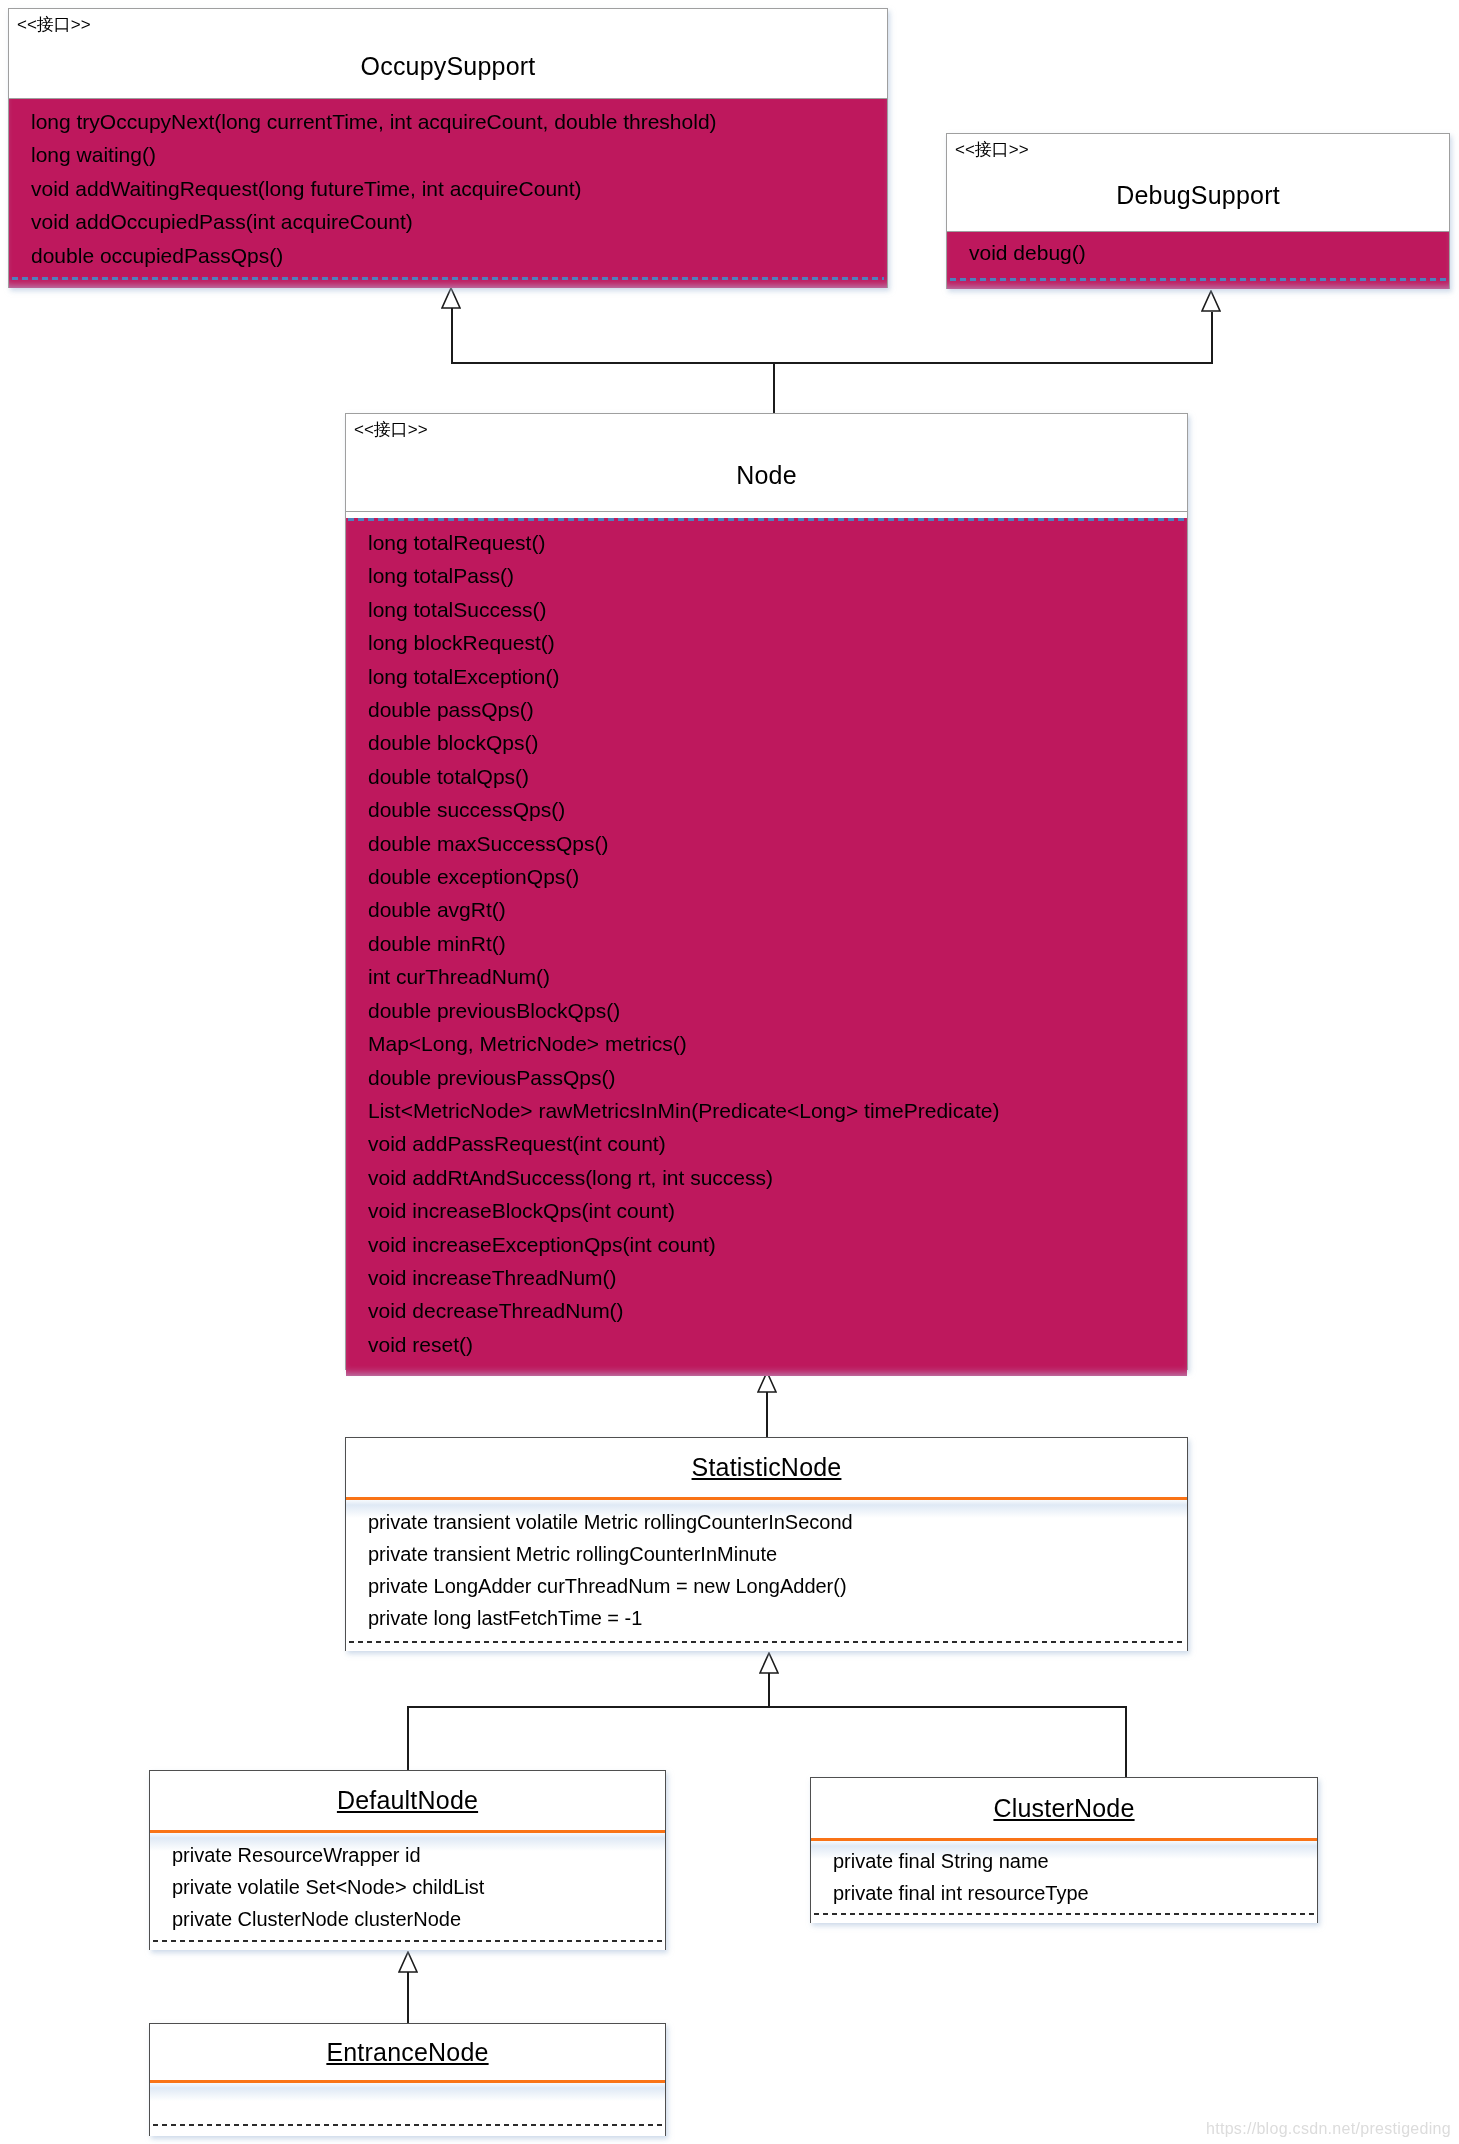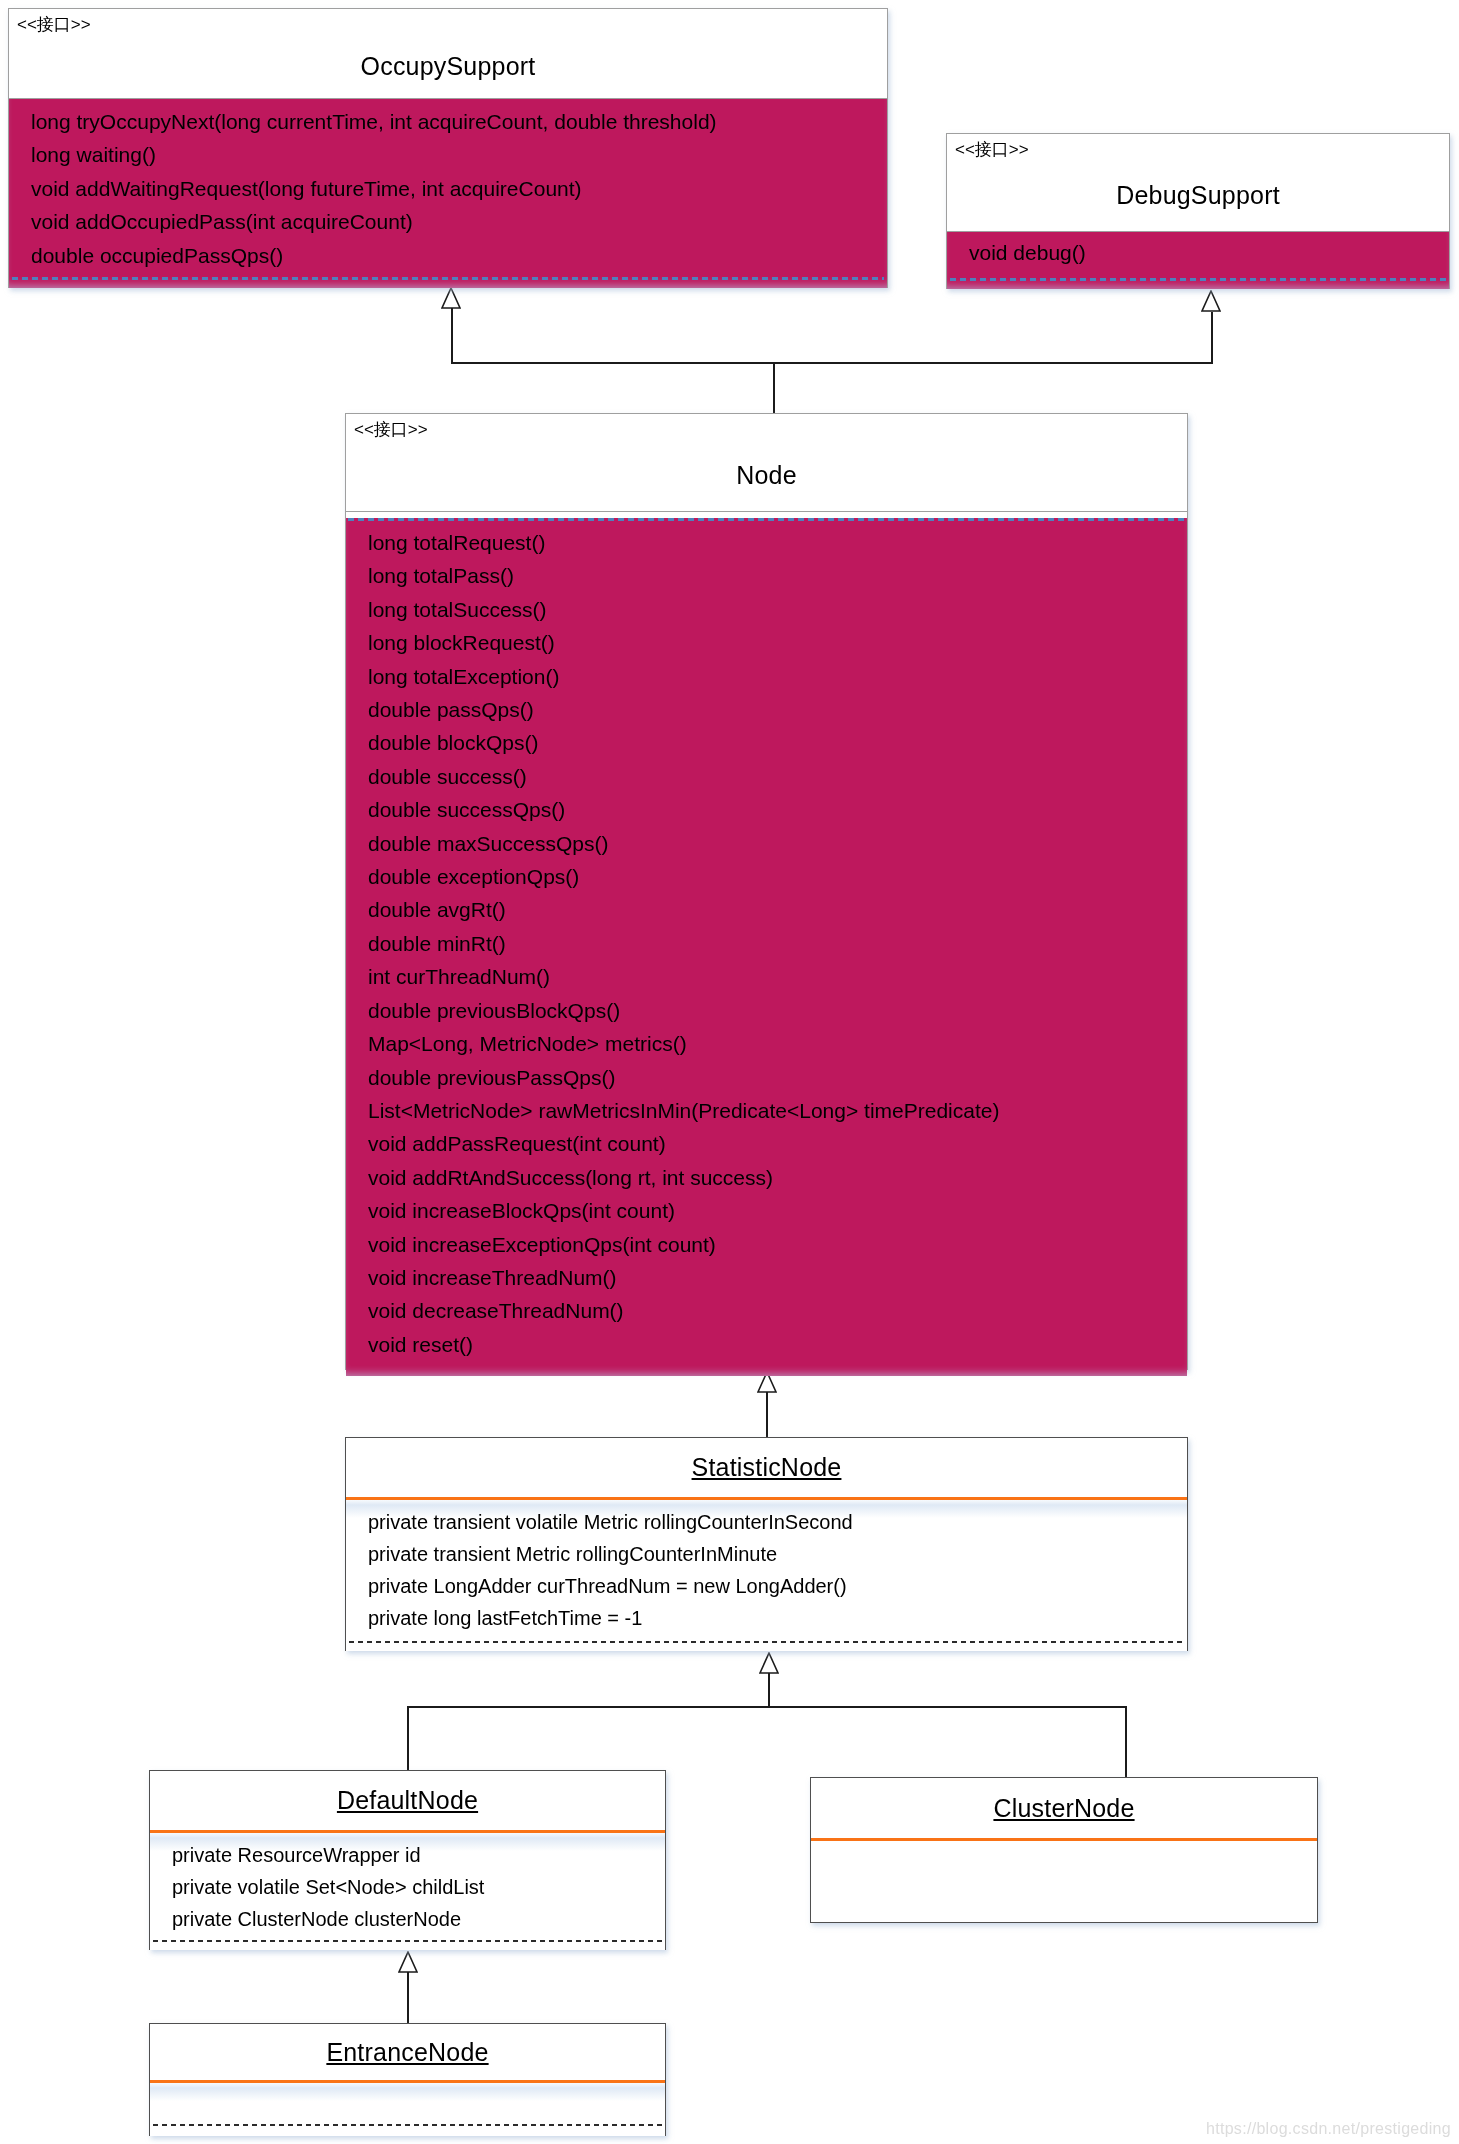--- a/index.html
+++ b/index.html
@@ -111,21 +111,21 @@
     <div class="members-sec iface-members" style="height:858px;">
       <div class="dash blue top-of-sec"></div>
       <div class="members" style="padding-top:2px;">
           <div class="member">long totalRequest()</div>
           <div class="member">long totalPass()</div>
           <div class="member">long totalSuccess()</div>
           <div class="member">long blockRequest()</div>
           <div class="member">long totalException()</div>
           <div class="member">double passQps()</div>
           <div class="member">double blockQps()</div>
-          <div class="member">double success()</div>
+          <div class="member">double totalQps()</div>
           <div class="member">double successQps()</div>
           <div class="member">double maxSuccessQps()</div>
           <div class="member">double exceptionQps()</div>
           <div class="member">double avgRt()</div>
           <div class="member">double minRt()</div>
           <div class="member">int curThreadNum()</div>
           <div class="member">double previousBlockQps()</div>
           <div class="member">Map&lt;Long, MetricNode&gt; metrics()</div>
           <div class="member">double previousPassQps()</div>
           <div class="member">List&lt;MetricNode&gt; rawMetricsInMin(Predicate&lt;Long&gt; timePredicate)</div>
@@ -166,20 +166,27 @@
           <div class="member">private ClusterNode clusterNode</div>
         </div>
       <div class="dash black bottom"></div>
     </div>
   </div>
 
   <div class="uml-box klass" style="left:810px;top:1777px;width:508px;height:146px;">
     <div class="title-sec" style="height:63px;">
       <div class="box-title">ClusterNode</div>
     </div>
+    <div class="members-sec class-members" style="height:82px;">
+      <div class="members" style="padding-top:4px;">
+          <div class="member">private final String name</div>
+          <div class="member">private final int resourceType</div>
+        </div>
+      <div class="dash black bottom"></div>
+    </div>
   </div>
 
   <div class="uml-box klass" style="left:149px;top:2023px;width:517px;height:113px;">
     <div class="title-sec" style="height:59px;">
       <div class="box-title">EntranceNode</div>
     </div>
     <div class="members-sec class-members" style="height:53px;">
       <div class="members"></div>
       <div class="dash black bottom" style="bottom:10px;"></div>
     </div>

